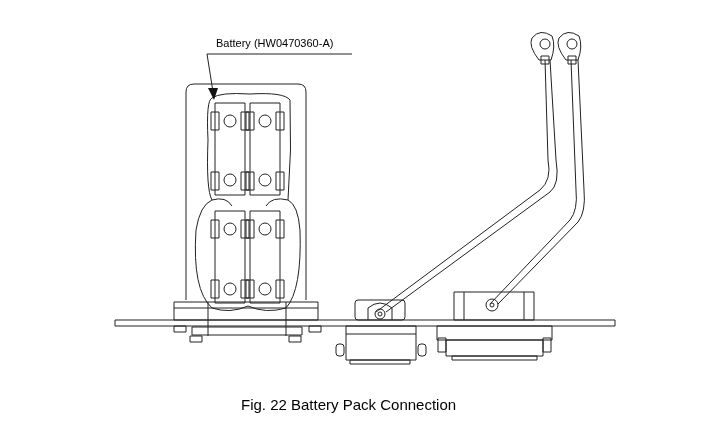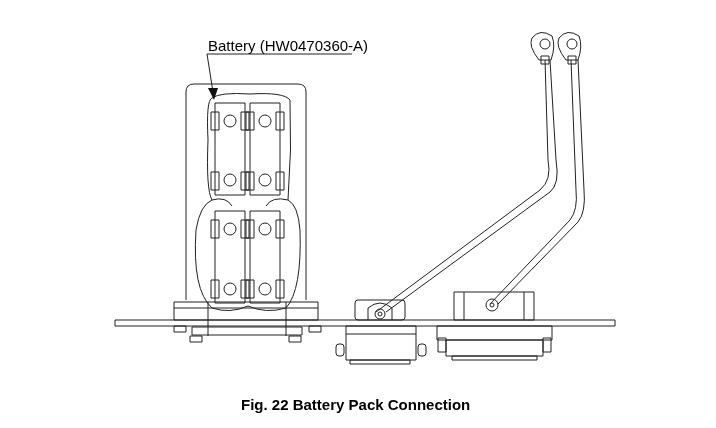--- a/index.html
+++ b/index.html
@@ -1,20 +1,20 @@
 <!DOCTYPE html>
 <html><head>
 <meta charset="utf-8">
 <style>
   html, body { margin:0; padding:0; background:#fff; }
   body { width:716px; height:428px; position:relative; overflow:hidden; font-family:"Liberation Sans", sans-serif; }
   #drawing { position:absolute; left:0; top:0; }
   .lbl { position:absolute; color:#000; white-space:nowrap; }
-  #battery-label { left:208px; top:37px; font-size:15px; }
-  #caption { left:241px; top:396px; font-size:15px;font-weight:bold; }
+  #battery-label { left:216px; top:37px; font-size:11px; }
+  #caption { left:241px; top:396px; font-size:15px; }
   svg * { vector-effect:non-scaling-stroke; }
 </style>
 </head>
 <body>
 
 <svg id="drawing" width="716" height="428" viewBox="0 0 716 428" fill="none" stroke="#222" stroke-width="1">
 
   <g>
     <path d="M186 300 V92 Q186 84 194 84 H298 Q306 84 306 92 V300"></path>
   </g>

